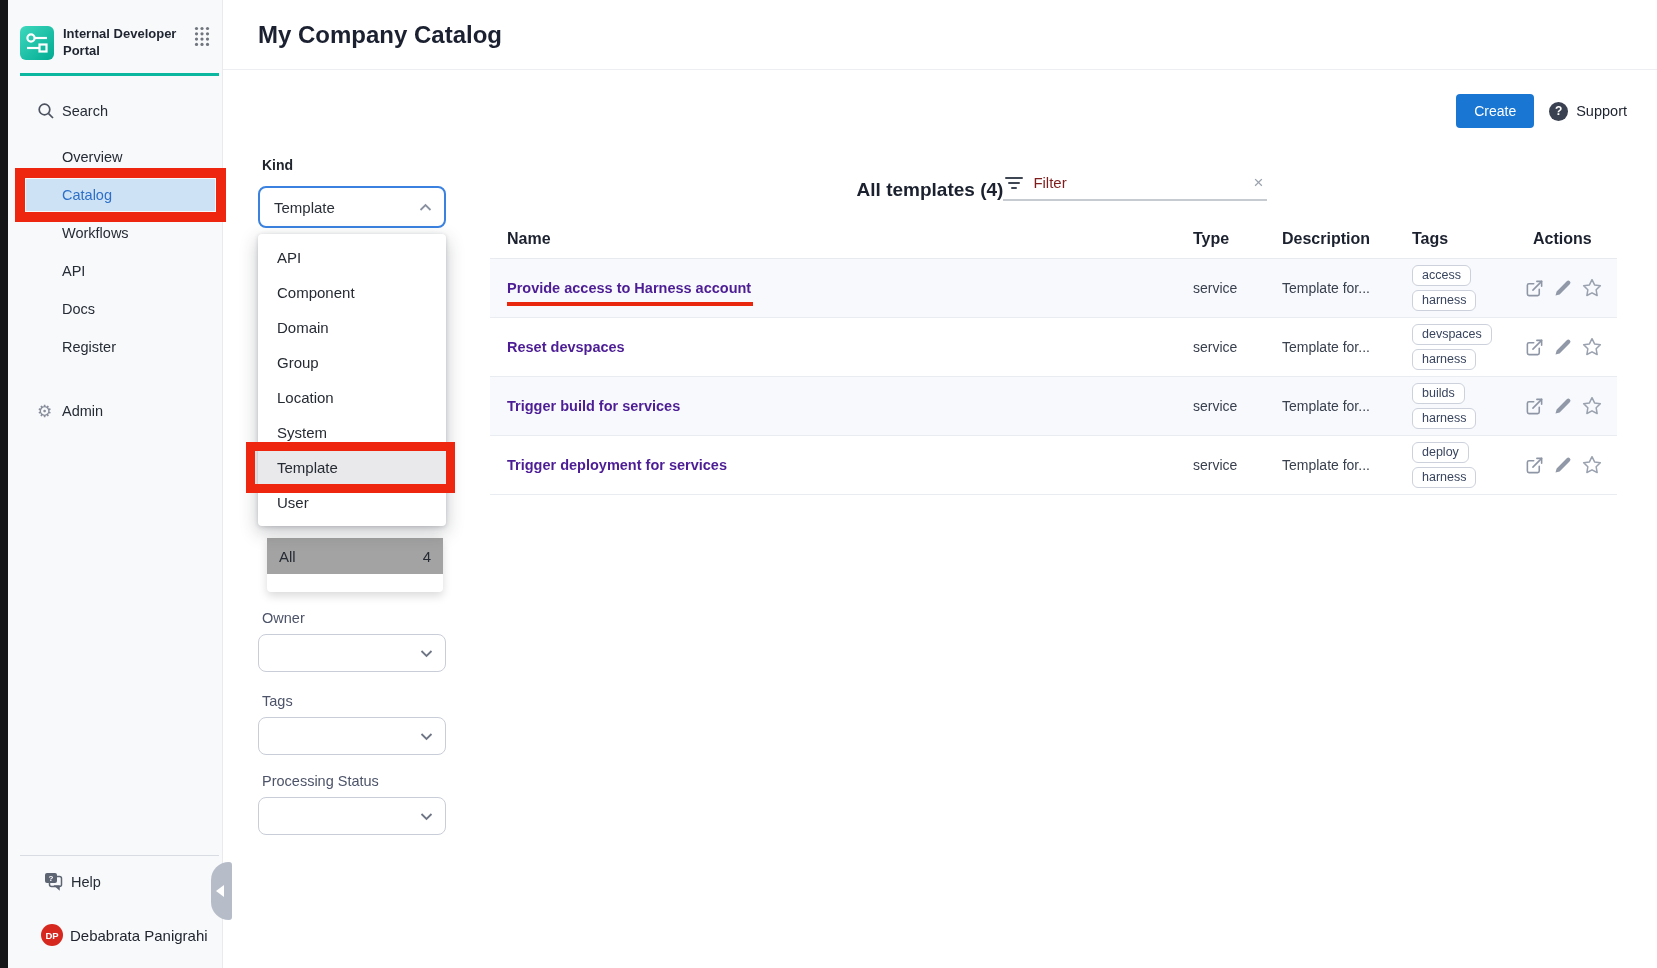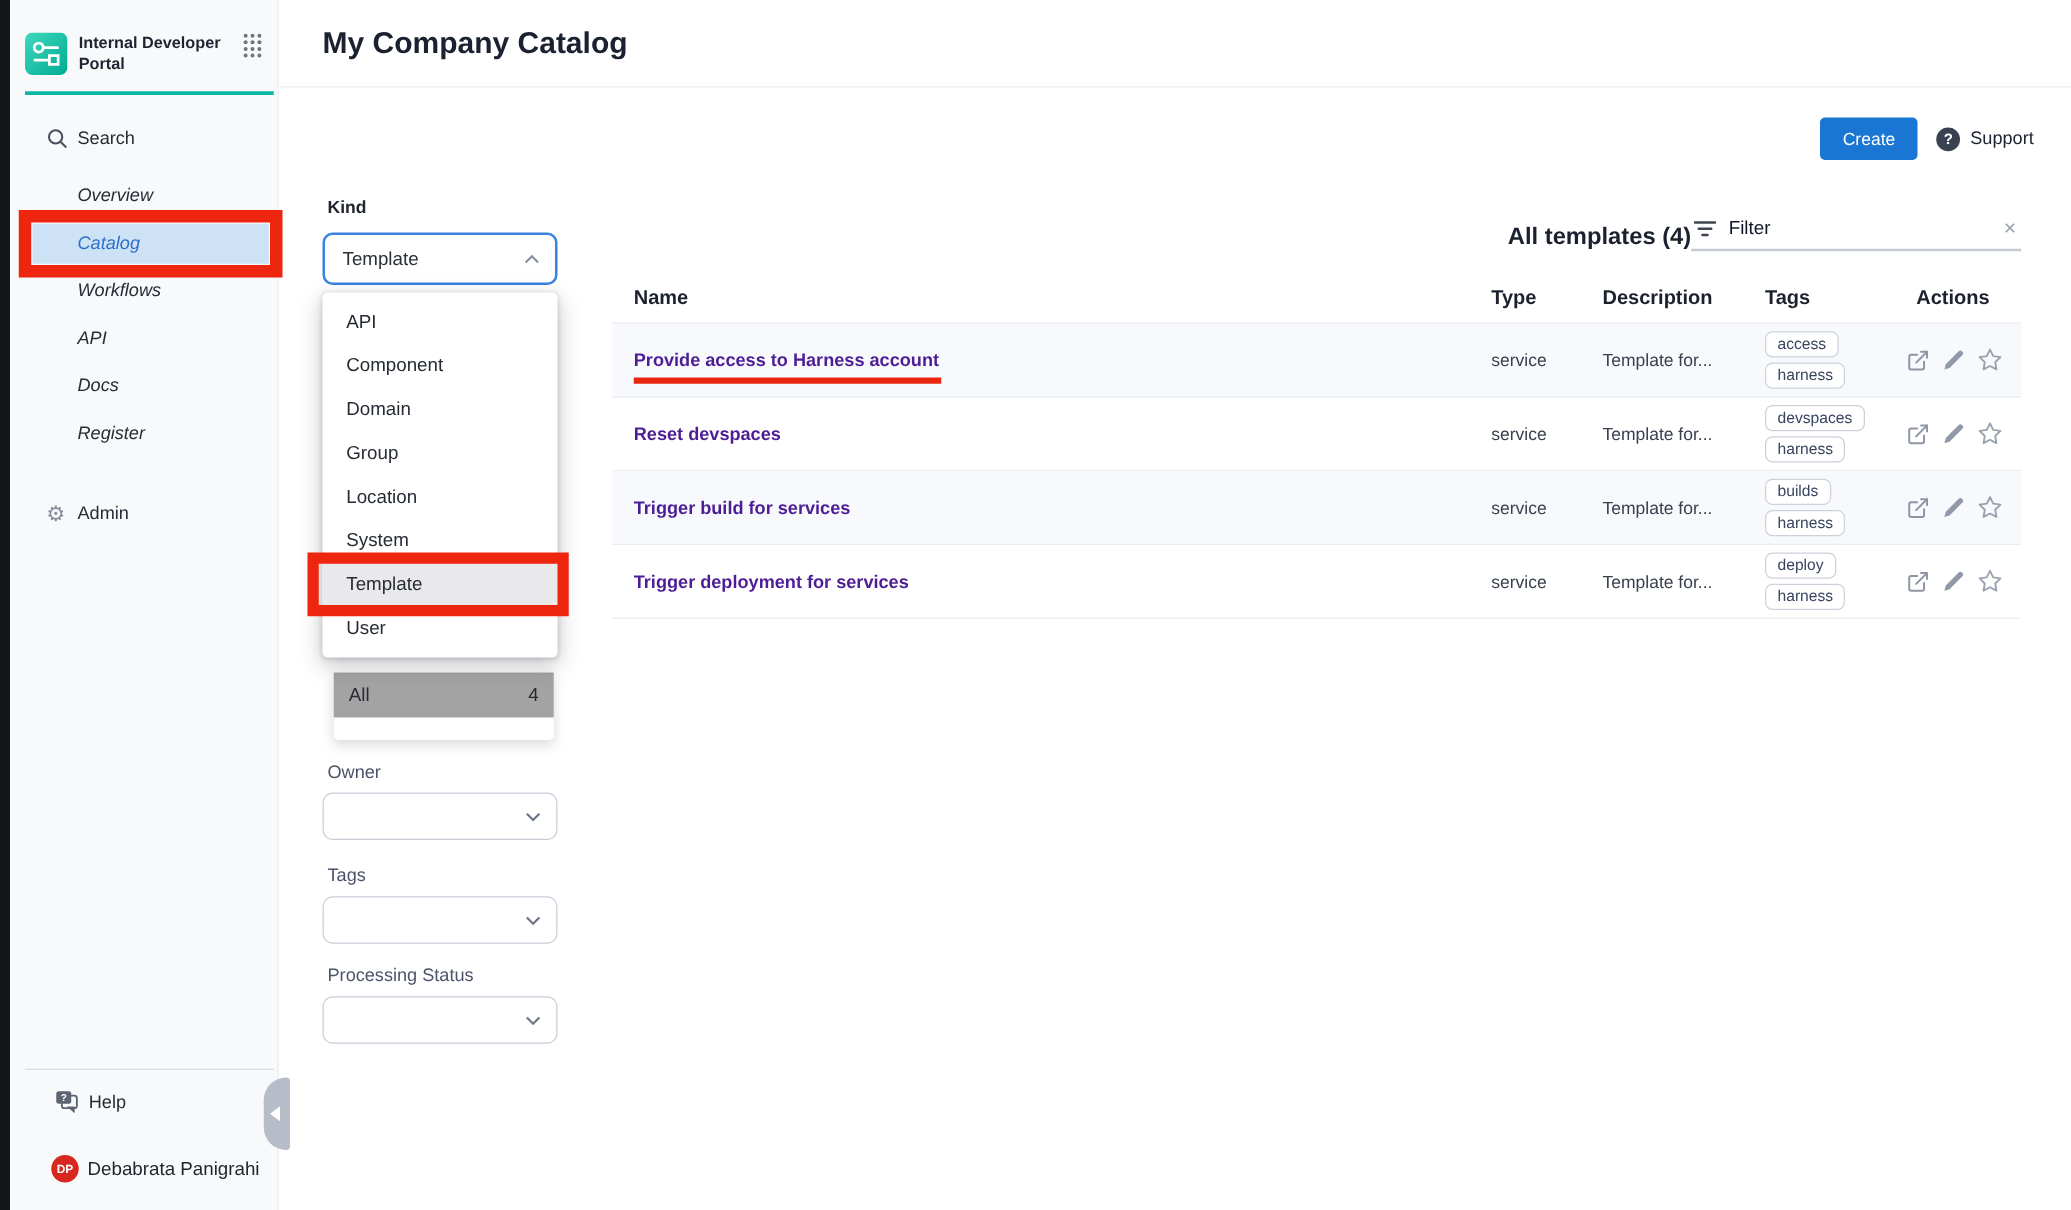--- a/index.html
+++ b/index.html
@@ -15,21 +15,21 @@
   .sb-header { display:flex; gap:9px; padding:26px 12px 0 12px; }
   .logo { width:34px; height:34px; flex:0 0 34px; }
   .brand { font-size:13px; font-weight:700; color:#1e2430; line-height:1.3; }
   .grid-icon { margin-left:auto; cursor:pointer; }
   .teal-divider { height:3px; background:#0cb7a0; margin:13px 3px 0 12px; }
 
   .sb-list { margin-top:16px; }
   .sb-item { position:relative; height:38px; display:flex; align-items:center; padding-left:54px; font-size:14.5px; color:#262c36; cursor:pointer; }
   .sb-item .ic { position:absolute; left:29px; top:50%; transform:translateY(-50%); display:flex; }
   .sb-search { margin-bottom:8px; }
-  .nav-item span { position:relative; z-index:2;font-style:italic; }
+  .nav-item span { position:relative; z-index:2; }
   .nav-item.active { color:#2e6fc8; }
   .nav-item.active::before { content:''; position:absolute; left:18px; right:7px; top:3px; bottom:3px; background:#cde3f5; z-index:0; }
   .annot-box { position:absolute; left:7px; right:-4px; top:-8px; bottom:-8px; border:10px solid #ee250f; z-index:1; pointer-events:none; }
   .sb-admin { margin-top:26px; }
   .gear { font-size:17px; color:#878d9b; line-height:1; }
 
   .sb-bottom-divider { position:absolute; left:12px; right:3px; bottom:112px; height:1px; background:#d9dce2; }
   .sb-help { position:absolute; left:0; right:0; bottom:72px; height:28px; display:flex; align-items:center; padding-left:63px; font-size:14.5px; color:#262c36; cursor:pointer; }
   .sb-help .ic { position:absolute; left:36px; top:4px; }
   .sb-user { position:absolute; left:0; right:0; bottom:20px; height:26px; display:flex; align-items:center; padding-left:62px; font-size:15px; color:#1e232d; cursor:pointer; }
@@ -61,24 +61,24 @@
   .facet-row { height:36px; background:#a3a3a3; display:flex; align-items:center; justify-content:space-between; padding:0 12px; font-size:15px; color:#262b33; cursor:pointer; }
   .facet-pad { height:18px; }
   .owner-label { left:39px; top:610px; }
   .tags-label  { left:39px; top:693px; }
   .ps-label    { left:39px; top:773px; }
   .f-select { position:absolute; left:35px; width:188px; height:38px; background:#fff; border:1px solid #c9cdd7; border-radius:8px; display:flex; align-items:center; justify-content:flex-end; padding-right:12px; cursor:pointer; }
   .owner-select { top:634px; } .tags-select { top:717px; } .ps-select { top:797px; }
 
   
   .table-col { position:absolute; left:267px; right:40px; top:168px; }
-  .table-title-row { display:flex; align-items:flex-end; justify-content:flex-end; }
+  .table-title-row { display:flex; align-items:flex-end; justify-content:center; }
   .table-title { font-size:19px; font-weight:700; color:#1b212e; padding-left:17px; }
   .filter-box { width:264px; display:flex; align-items:center; gap:10px; padding:6px 4px 8px 2px; border-bottom:2px solid #c6cad1; }
-  .filter-placeholder { font-size:15px; color:#0f172a; }
+  .filter-placeholder { font-size:15px; color:#7f1d1d; }
   .filter-clear { margin-left:auto; font-size:17px; color:#9aa2ae; cursor:pointer; line-height:1; }
 
   .grid-cols { display:grid; grid-template-columns:1fr 89px 130px 105px 100px; }
   .t-header { margin-top:9px; height:49px; align-items:end; padding-bottom:10px; border-bottom:1px solid #e7eaef; }
   .t-header .hcell { font-size:16px; font-weight:700; color:#1b212e; }
   .t-header .hcell:first-child { padding-left:17px; }
   .t-header .hcell:last-child { padding-left:16px; }
   .t-row { min-height:55px; align-items:center; border-bottom:1px solid #e9edf1; }
   .t-row.odd { background:#f7f9fc; }
   .cell { font-size:14px; color:#383f4d; }

